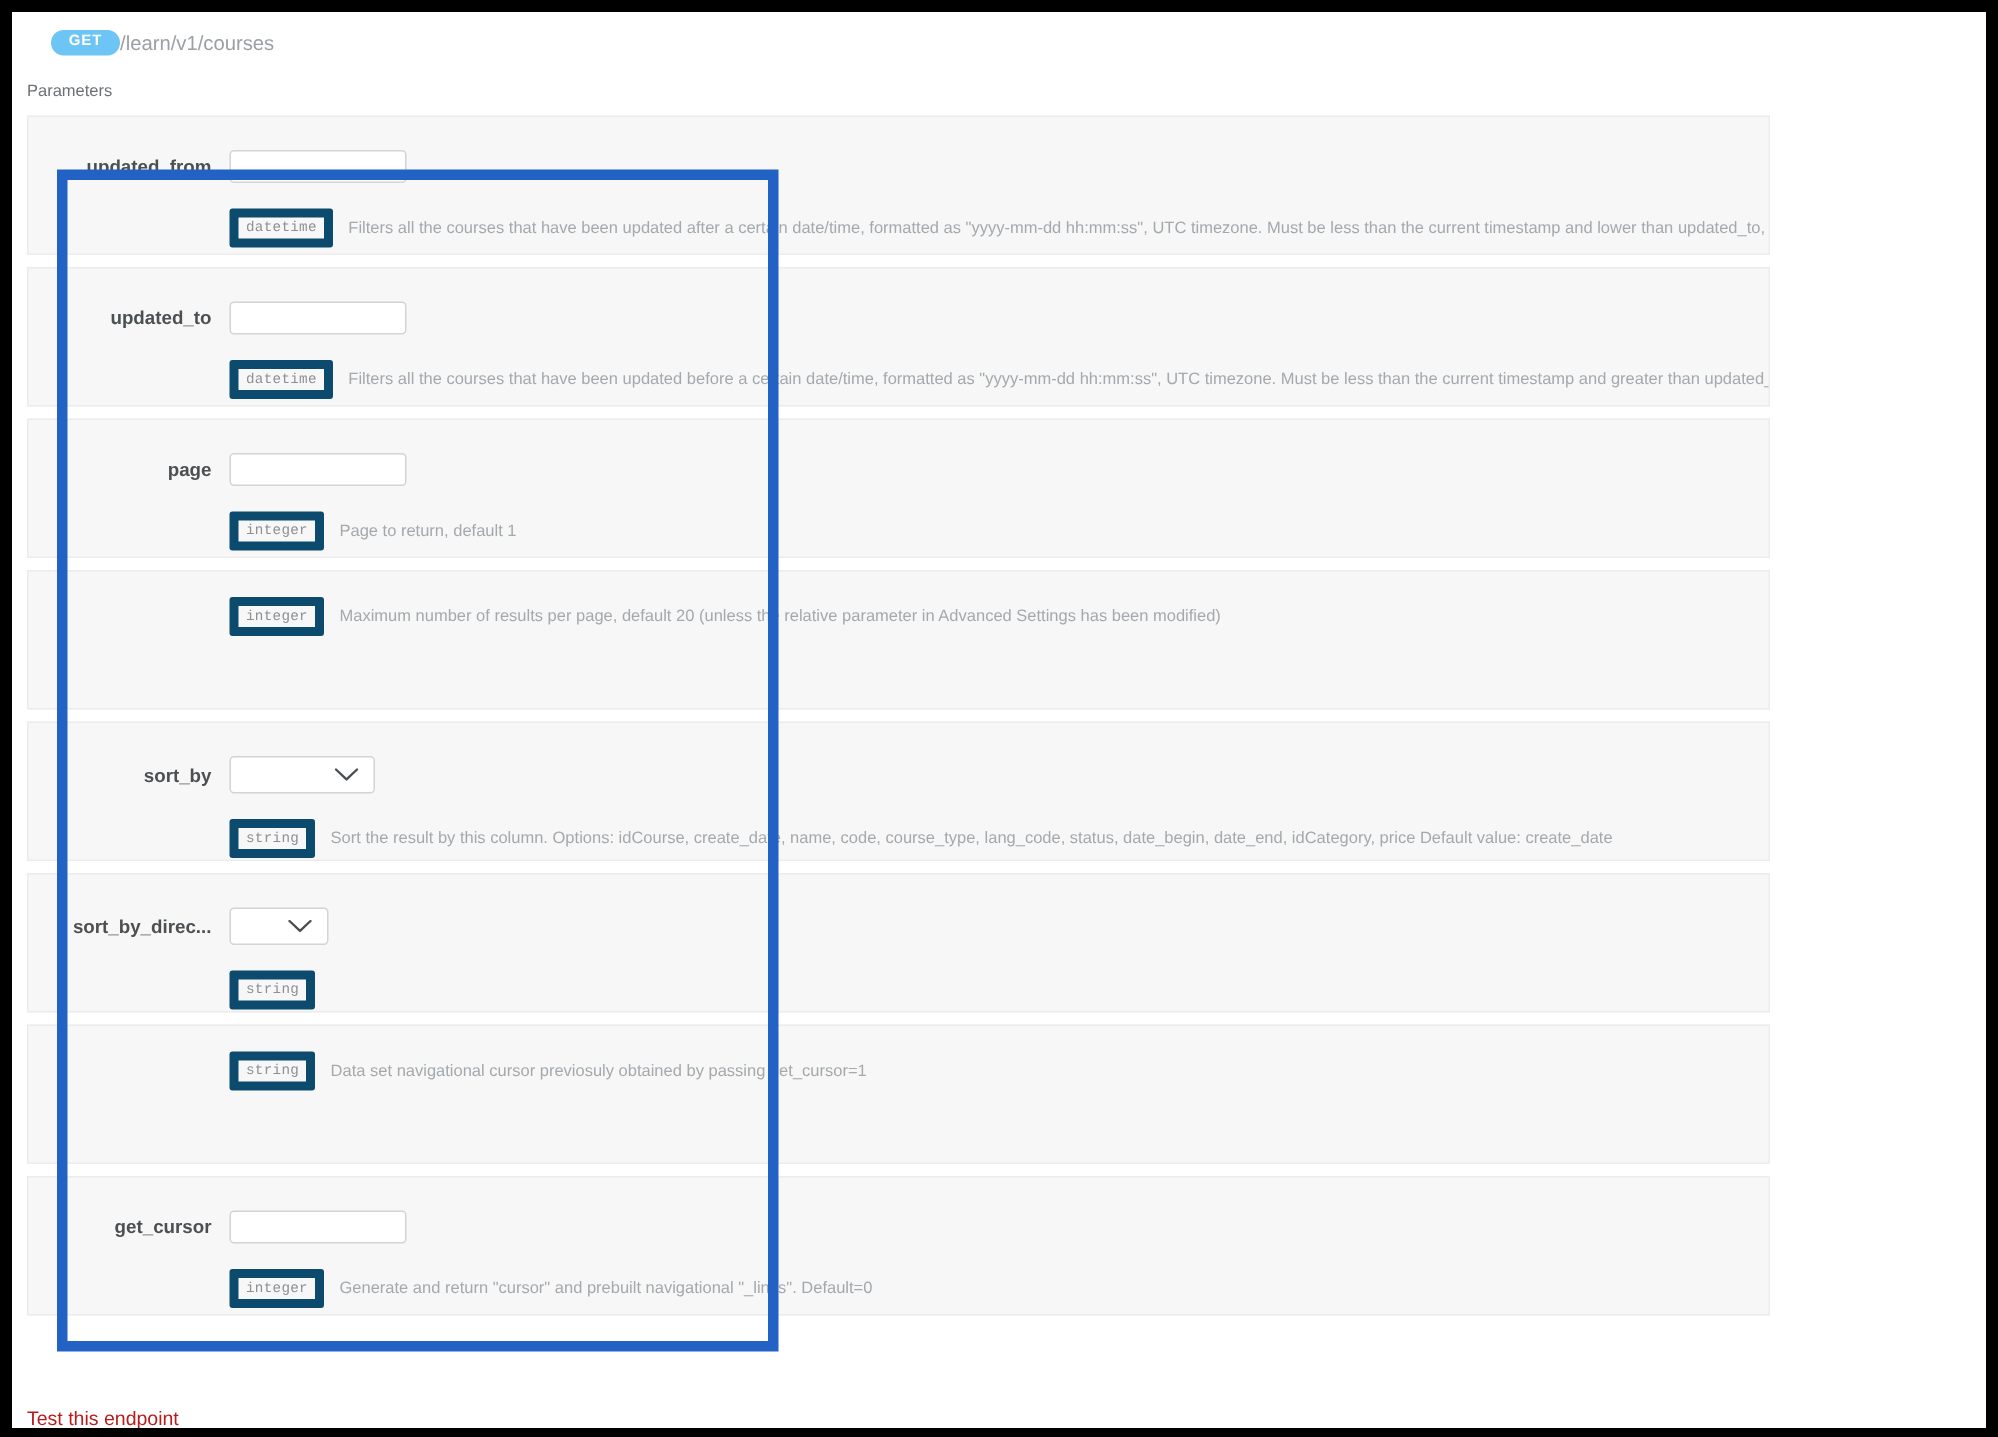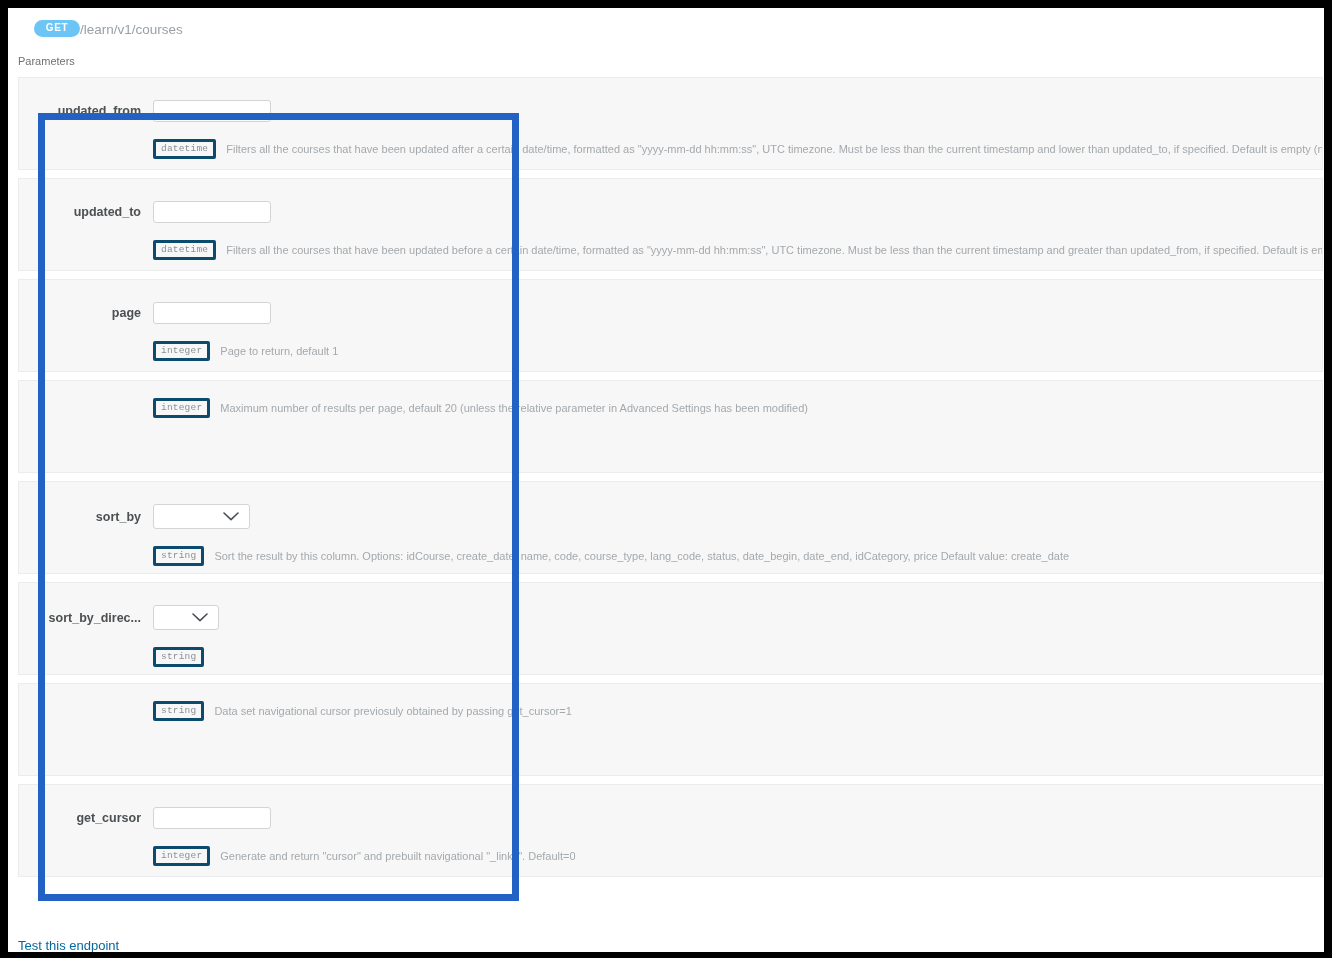--- a/index.html
+++ b/index.html
@@ -31,21 +31,21 @@
   .endpoint-title {
     font-size: 26px;
     font-weight: 400;
     color: #555a5e;
     letter-spacing: 0.1px;
     margin: 0;
     padding: 16px 0 0 26px;
   }
   .endpoint-line {
     display: flex;
-    align-items: flex-end;
+    align-items: center;
     padding: 12px 0 0 26px;
   }
   .method-badge {
     display: inline-block;
     background: #6cc5f5;
     color: #ffffff;
     font-size: 10px;
     font-weight: bold;
     letter-spacing: 0.6px;
     border-radius: 9px;
@@ -69,21 +69,21 @@
   .params {
     margin-top: 10px;
     padding-left: 10px;
     padding-right: 1px;
   }
   .param-card {
     position: relative;
     background: #f7f7f7;
     border: 1px solid #ececec;
     box-sizing: border-box;
-    width: 1305px;
+    width: 1162px;
     height: 93px;
     margin-bottom: 8px;
   }
   .param-top {
     display: flex;
     align-items: center;
     padding-top: 22px;
     padding-left: 0;
   }
   .param-name {
@@ -131,21 +131,21 @@
   .chevron svg { display: block; }
 
   .param-desc {
     display: flex;
     align-items: center;
     margin-top: 17px;
     padding-left: 134px;
   }
   .type-badge {
     display: inline-block;
-    border: 3px solid #0c4a6e;
+    border: 6px solid #0c4a6e;
     background: #f7f7f7;
     border-radius: 2px;
     color: #8c9094;
     font-family: "Liberation Mono", monospace;
     font-size: 9.5px;
     letter-spacing: 0.2px;
     padding: 2px 5px 2px 5px;
     line-height: 1.1;
     white-space: nowrap;
   }
@@ -169,21 +169,21 @@
     pointer-events: none;
     z-index: 20;
   }
 
   
   .footer-note {
     position: absolute;
     left: 10px;
     top: 930px;
     font-size: 13px;
-    color: #0369a1;
+    color: #b91c1c;
     white-space: nowrap;
   }
 </style>
 </head>
 <body>
 
 <div class="page">
   <div class="inner">
 
 

